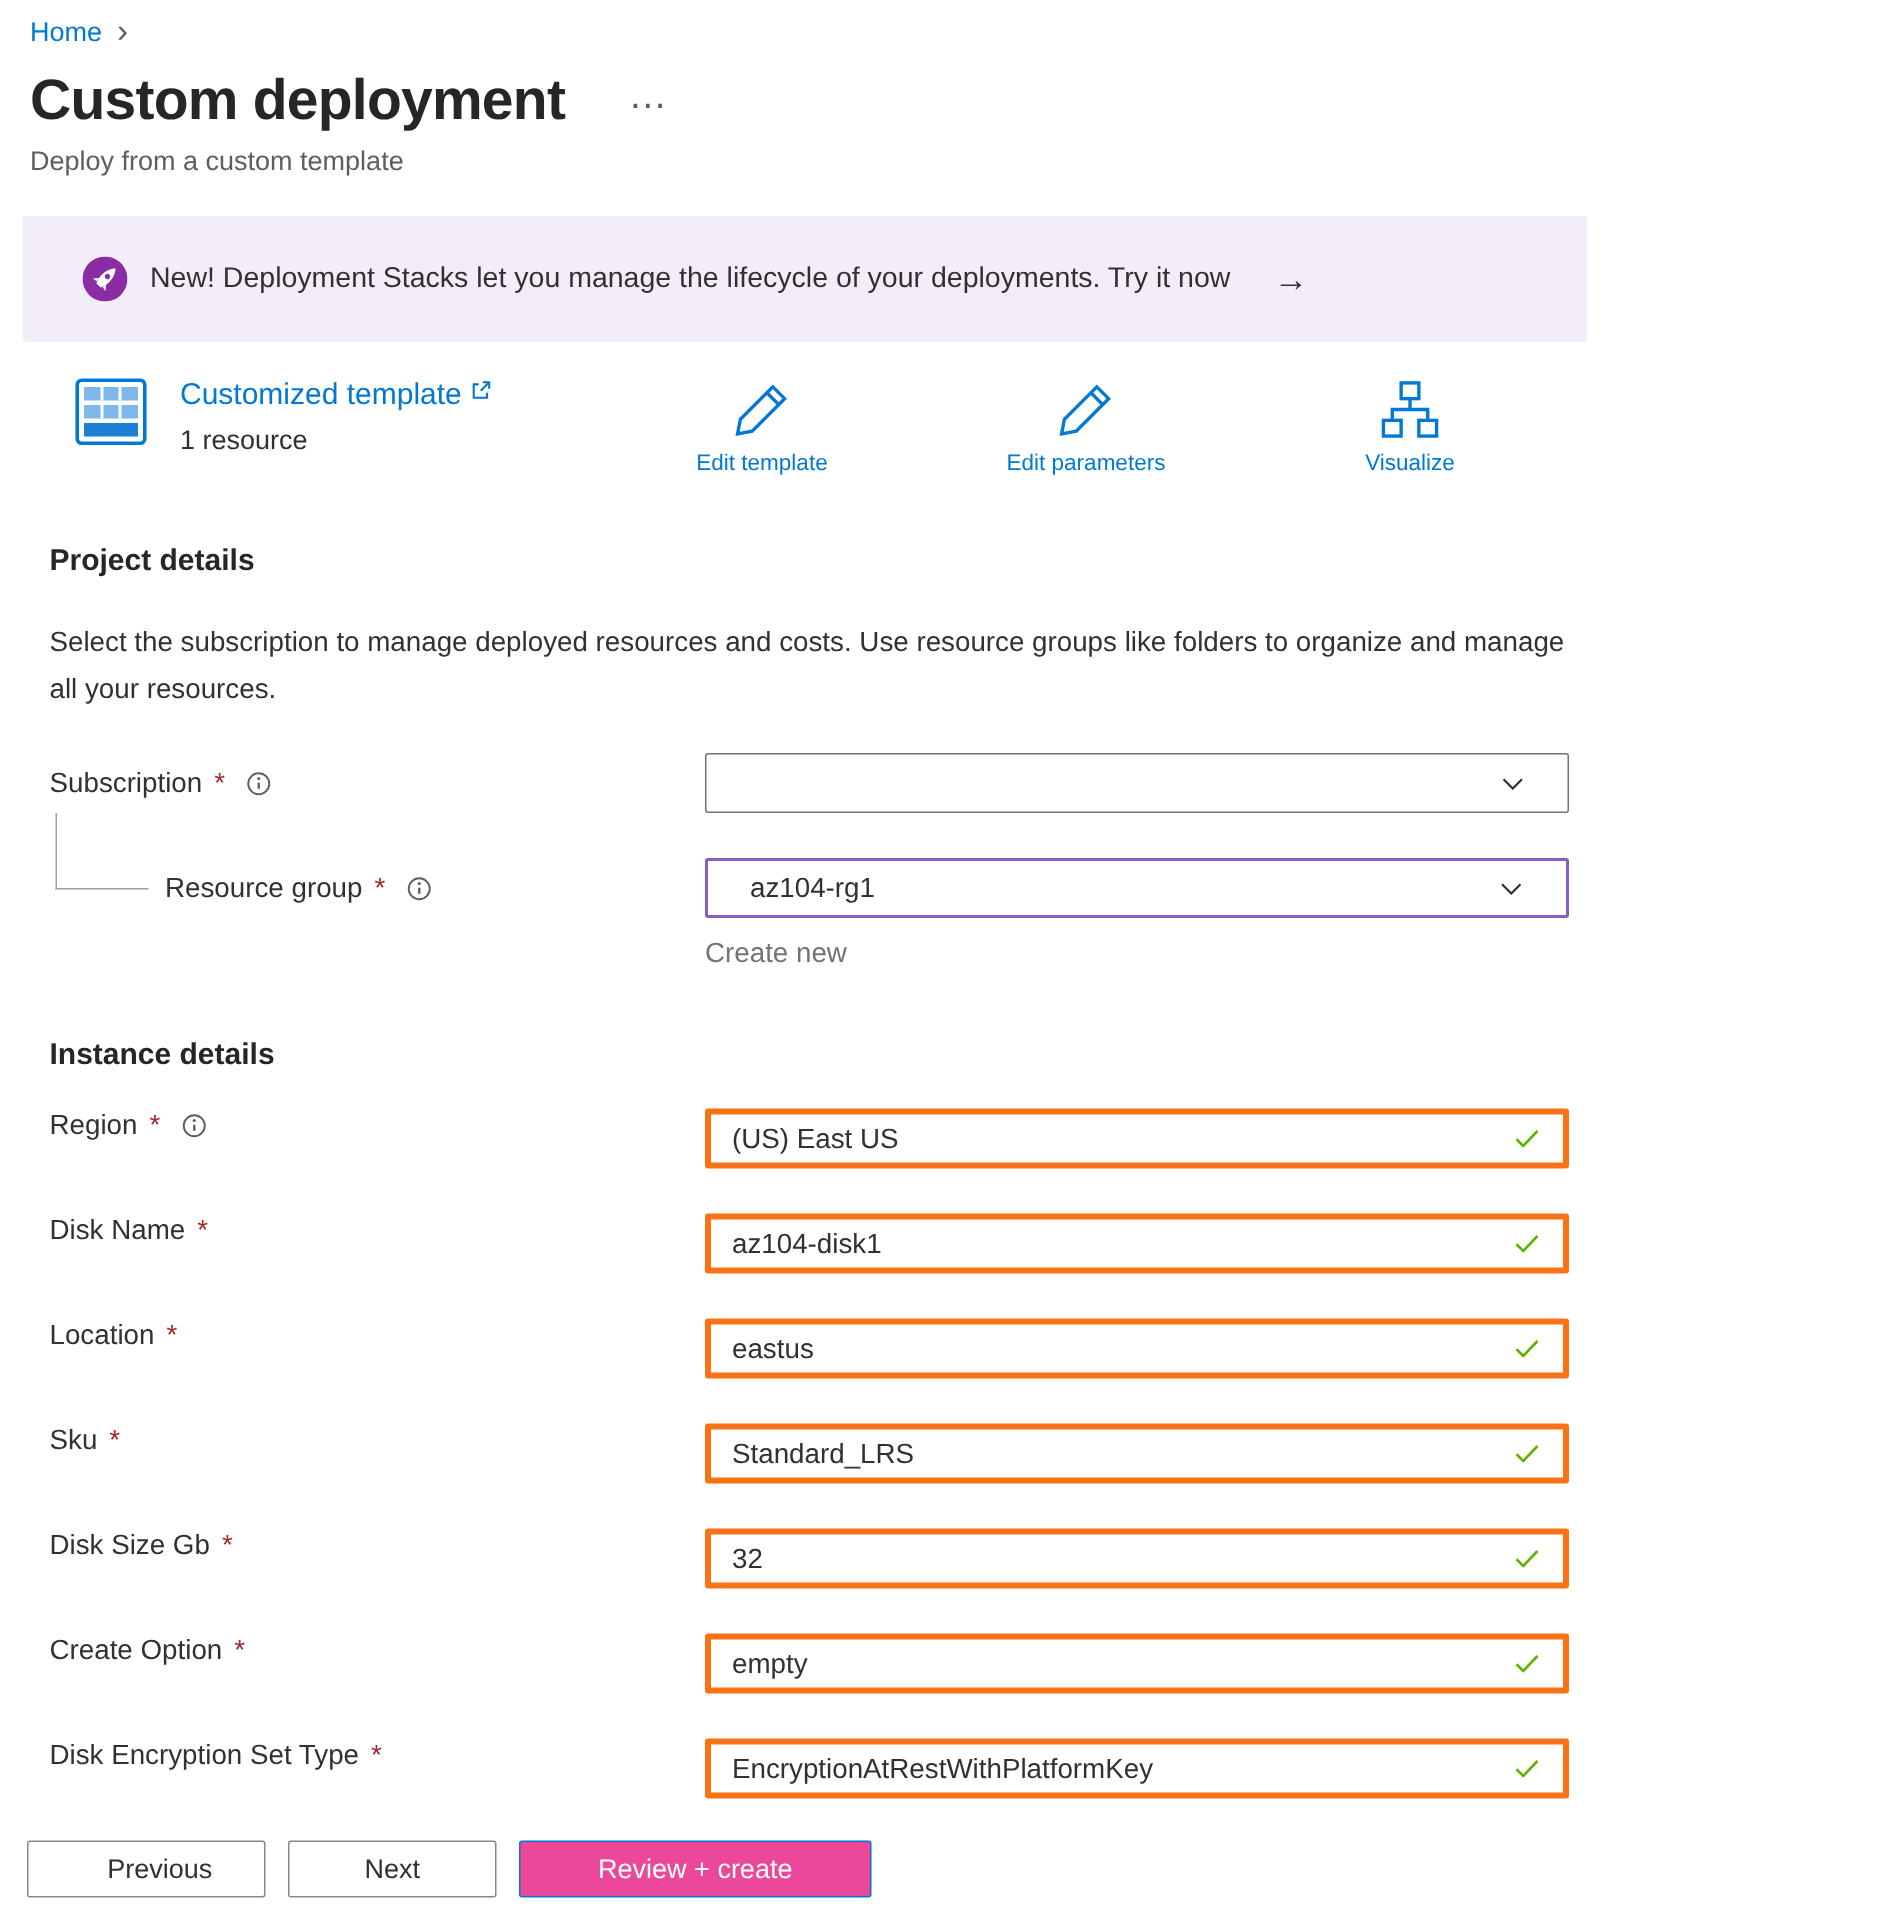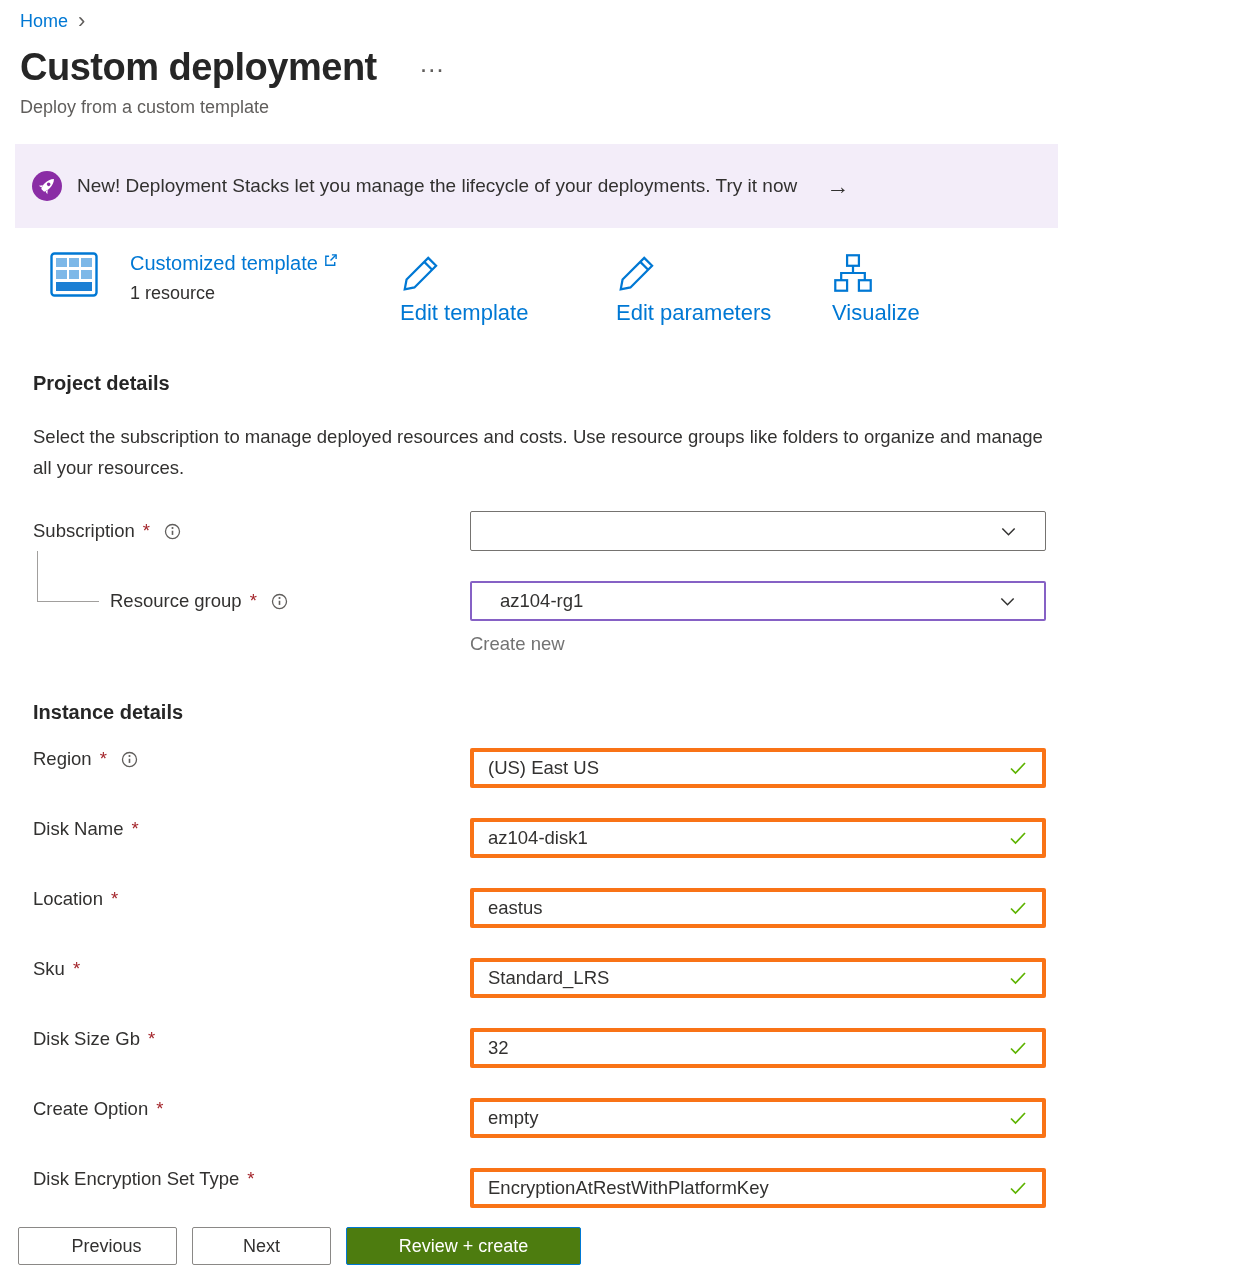--- a/index.html
+++ b/index.html
@@ -35,46 +35,46 @@
   .subtitle { margin: 8px 0 4px 20px; color: #605e5c; font-size: 18px; }
 
   
   .banner {
     margin: 26px 0 0 15px;
     width: 1238px;
     height: 84px;
     background: #f3edf9;
     display: flex;
     align-items: center;
-    padding-left: 17px;
+    padding-left: 40px;
     gap: 15px;
     font-size: 19px;
     color: #323130;
   }
   .banner .rocket { width: 30px; height: 30px; flex: 0 0 30px; }
   .banner-arrow { margin-left: 14px; font-size: 23px; color: #323130; cursor: pointer; }
 
   
   .template-row {
     display: flex;
     align-items: flex-start;
     margin: 24px 10px 0 50px;
   }
   .tmpl-icon { width: 48px; height: 45px; display: inline-block; }
-  .tmpl-meta { margin-left: 32px; }
+  .tmpl-meta { margin-left: 22px; }
   .tmpl-link {
     color: #0078d4; font-size: 20px; text-decoration: none; cursor: pointer;
     display: inline-flex; align-items: flex-start; gap: 5px;
   }
   .tmpl-link svg { width: 15px; height: 15px; margin-top: 1px; }
   .tmpl-count { margin-top: 8px; font-size: 18px; color: #323130; }
   .template-actions { margin-left: auto; display: flex; }
   .action {
-    width: 216px; display: flex; flex-direction: column; 
-    gap: 6px; color: #0078d4; font-size: 22px; cursor: pointer;
+    width: 216px; display: flex; flex-direction: column; align-items: center;
+    gap: 6px; color: #0078d4; font-size: 15px; cursor: pointer;
   }
   .action .a-icon { width: 42px; height: 42px; }
 
   
   .section-heading { margin: 46px 0 0 33px; font-size: 20px; font-weight: 700; color: #262626; }
   .section-desc {
     margin: 26px 12px 0 33px; font-size: 18.5px; line-height: 1.68;
     max-width: 1150px; color: #323130;
   }
 
@@ -120,21 +120,21 @@
   .footer {
     position: absolute; left: 0; right: 0; bottom: 0; height: 68px;
     background: #fff; display: flex; align-items: center; gap: 15px;
     padding-left: 18px; z-index: 5;
   }
   .btn { height: 38px; font-size: 18px; border-radius: 2px; cursor: pointer;
          font-family: "Liberation Sans", sans-serif; }
   .btn-outline { background: #fff; border: 1px solid #8a8886; color: #323130; }
   .btn-prev { min-width: 159px; padding-left: 18px; }
   .btn-next { min-width: 139px; }
-  .btn-primary { background: #4d7c0f; border: 1px solid #0078d4; color: #fff; min-width: 235px; }
+  .btn-primary { background: #ec4899; border: 1px solid #0078d4; color: #fff; min-width: 235px; }
 </style>
 </head>
 <body>
 
 <div class="page">
 
   <div class="breadcrumb">
     <a>Home</a>
     <span class="crumb-chevron">›</span>
   </div>

